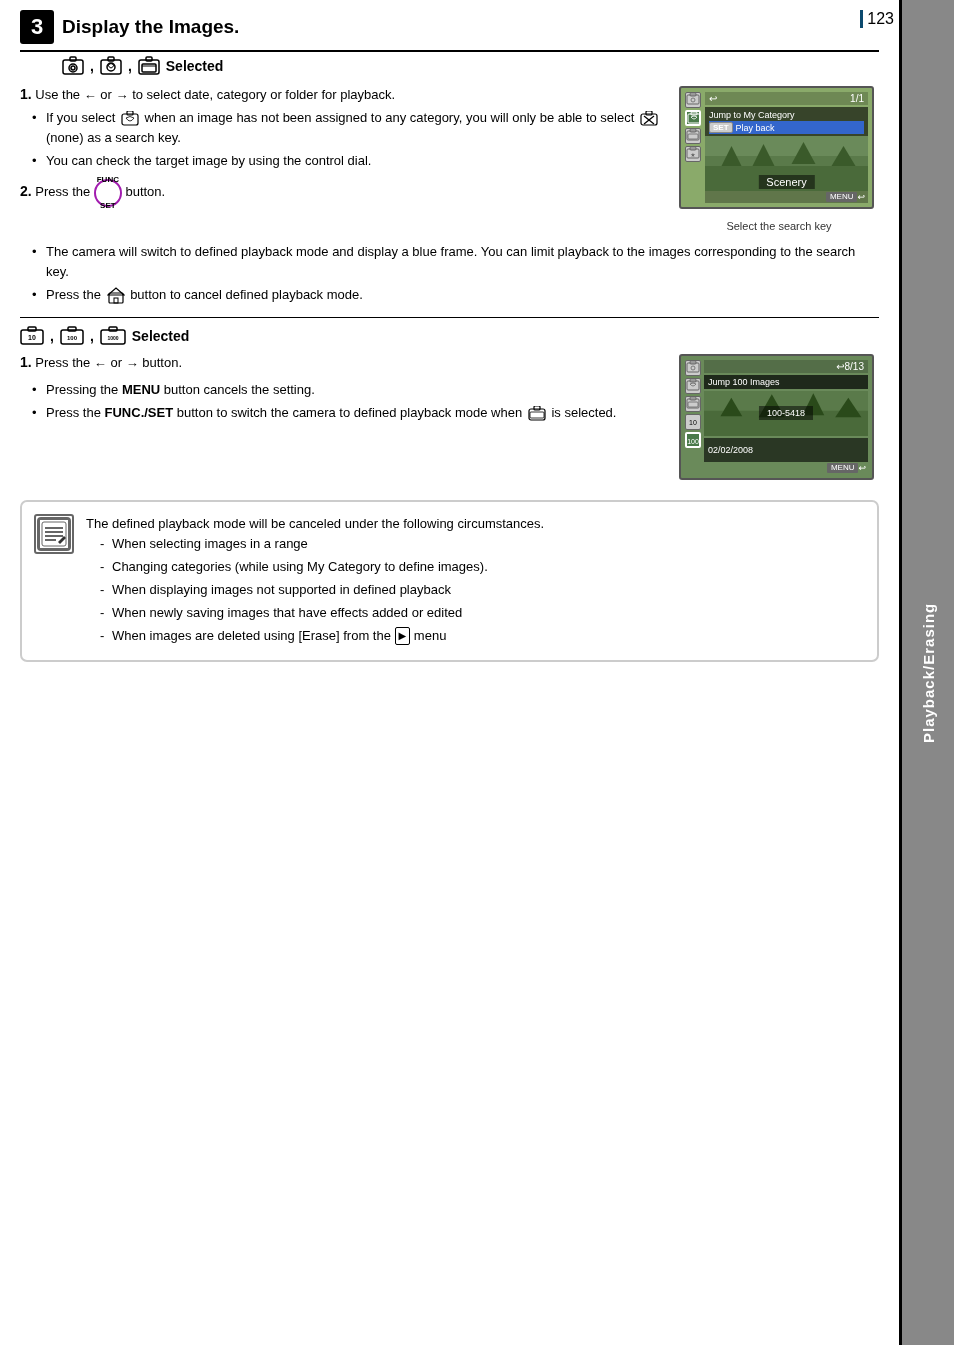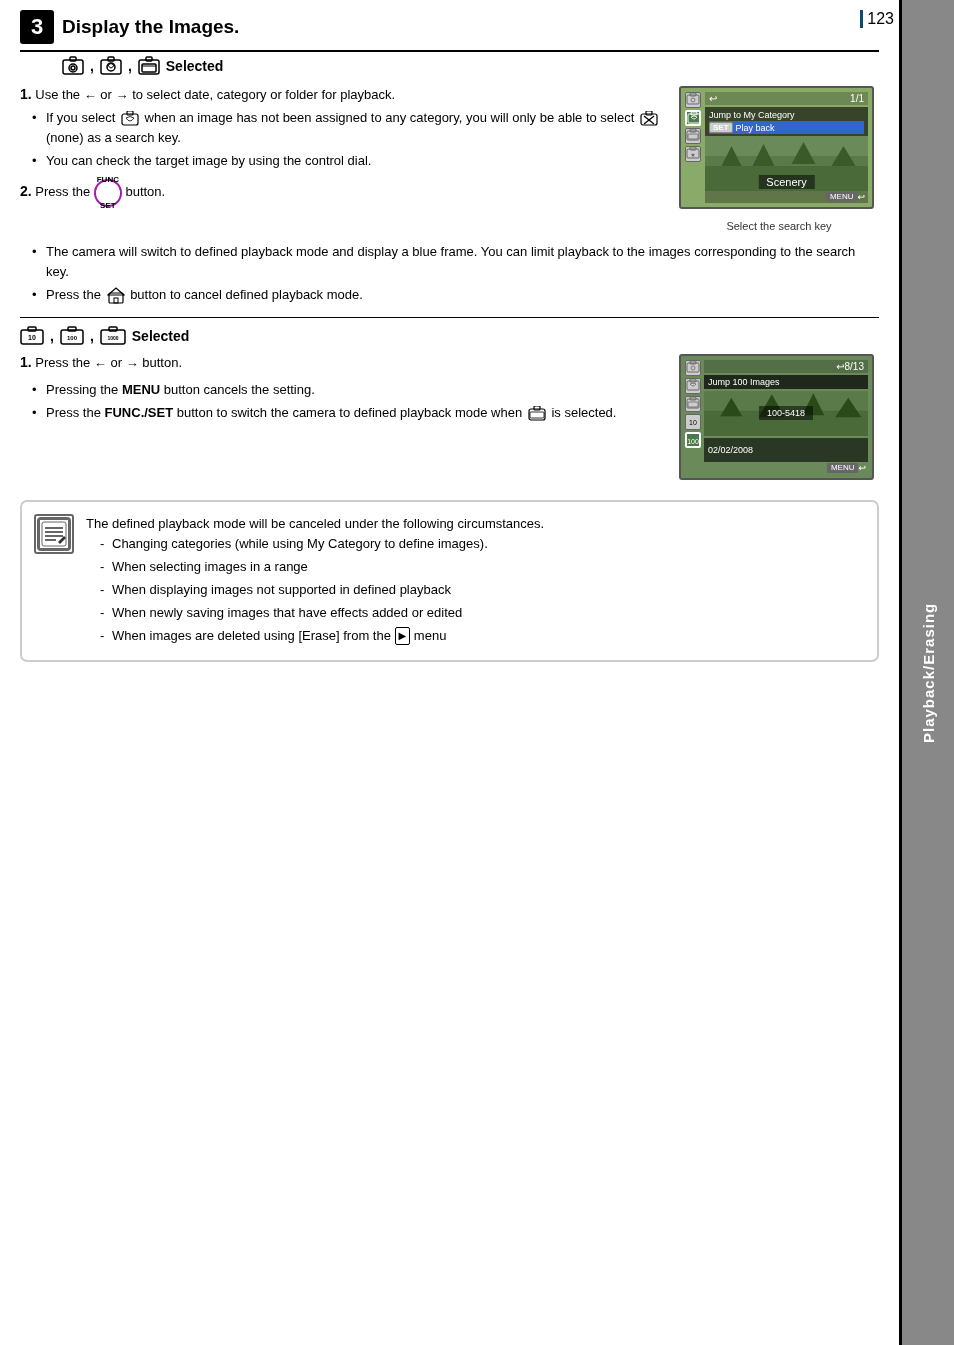--- a/index.html
+++ b/index.html
@@ -698,22 +698,22 @@
           <line x1="9" y1="12" x2="27" y2="12" stroke="#333" stroke-width="1.5"></line>
           <line x1="9" y1="16" x2="27" y2="16" stroke="#333" stroke-width="1.5"></line>
           <line x1="9" y1="20" x2="27" y2="20" stroke="#333" stroke-width="1.5"></line>
           <line x1="9" y1="24" x2="20" y2="24" stroke="#333" stroke-width="1.5"></line>
           <polygon points="22,26 28,20 30,22 24,28" fill="#333"></polygon>
         </svg>
       </div>
       <div class="note-content">
         <p>The defined playback mode will be canceled under the following circumstances.</p>
         <ul class="note-list">
+          <li>When selecting images in a range</li>
           <li>Changing categories (while using My Category to define images).</li>
-          <li>When selecting images in a range</li>
           <li>When displaying images not supported in defined playback</li>
           <li>When newly saving images that have effects added or edited</li>
           <li>When images are deleted using [Erase] from the 
             <span class="inline-icon-box">▶</span>
             menu
           </li>
         </ul>
       </div>
     </div>
 

